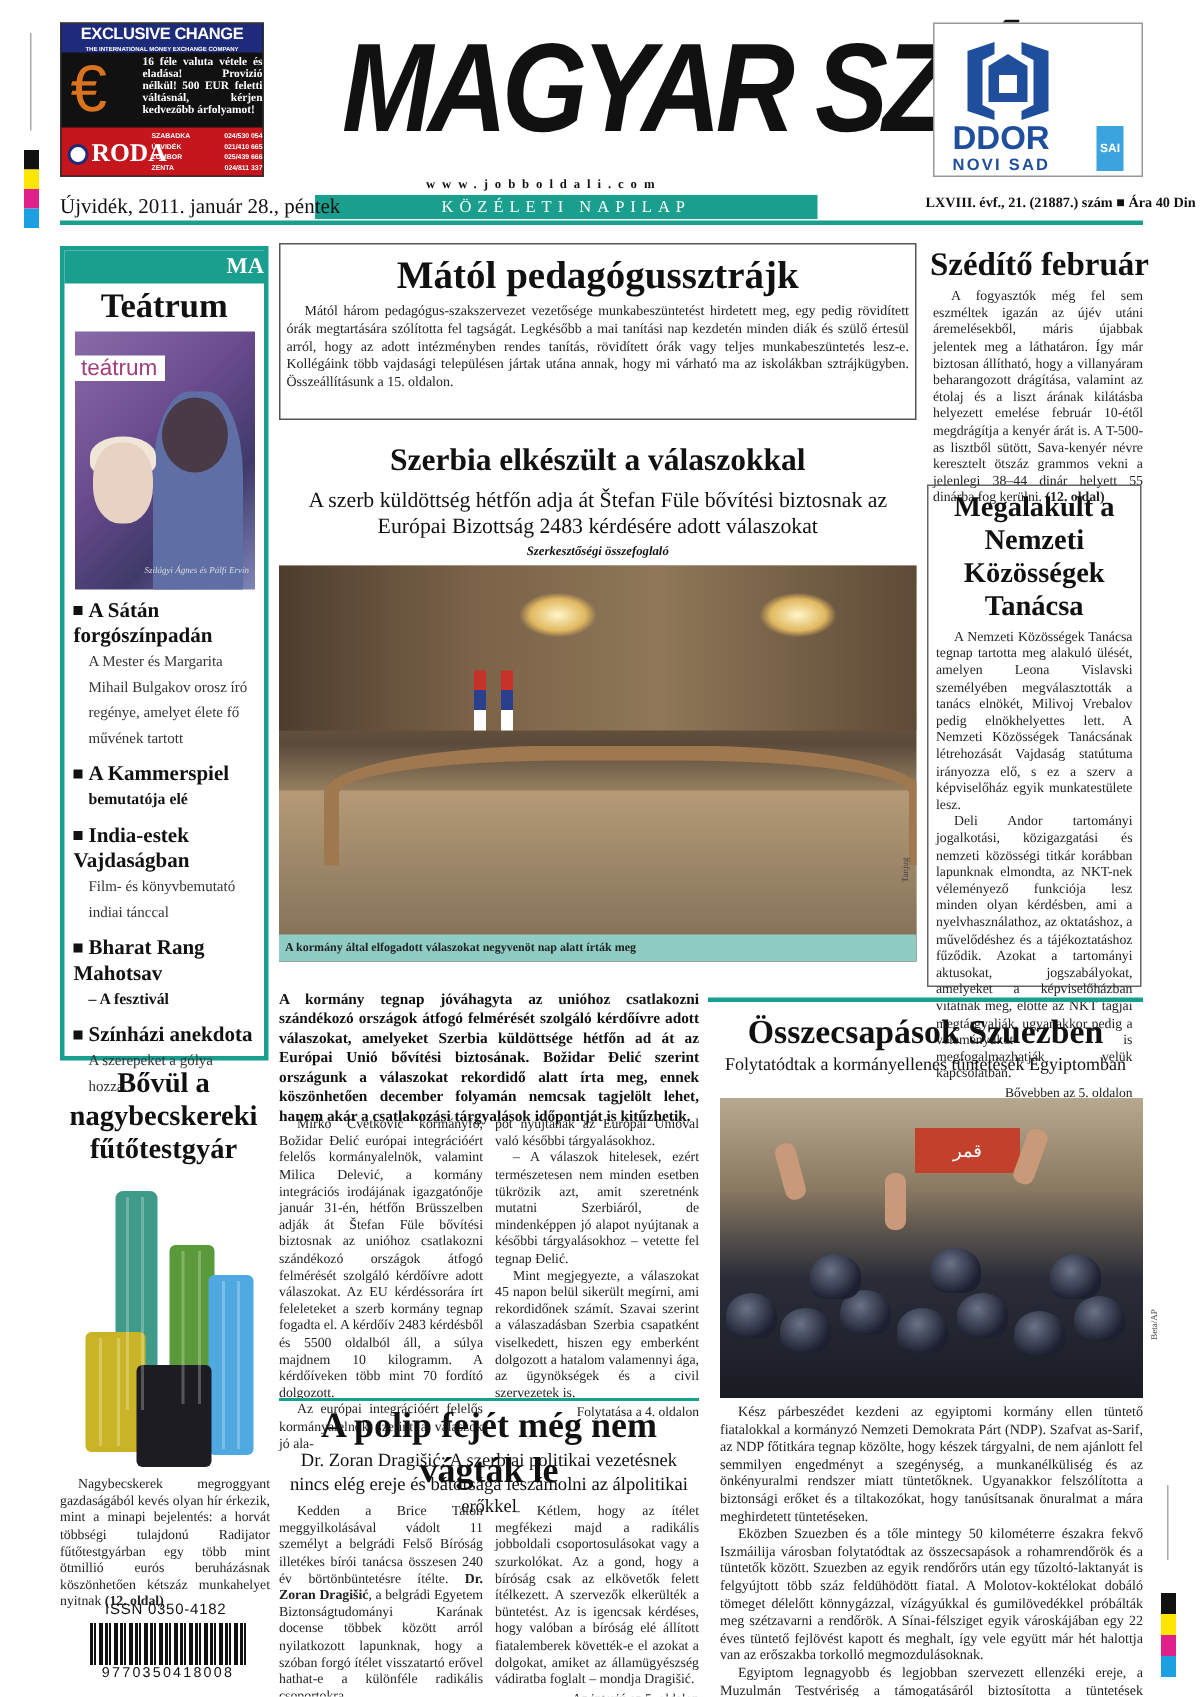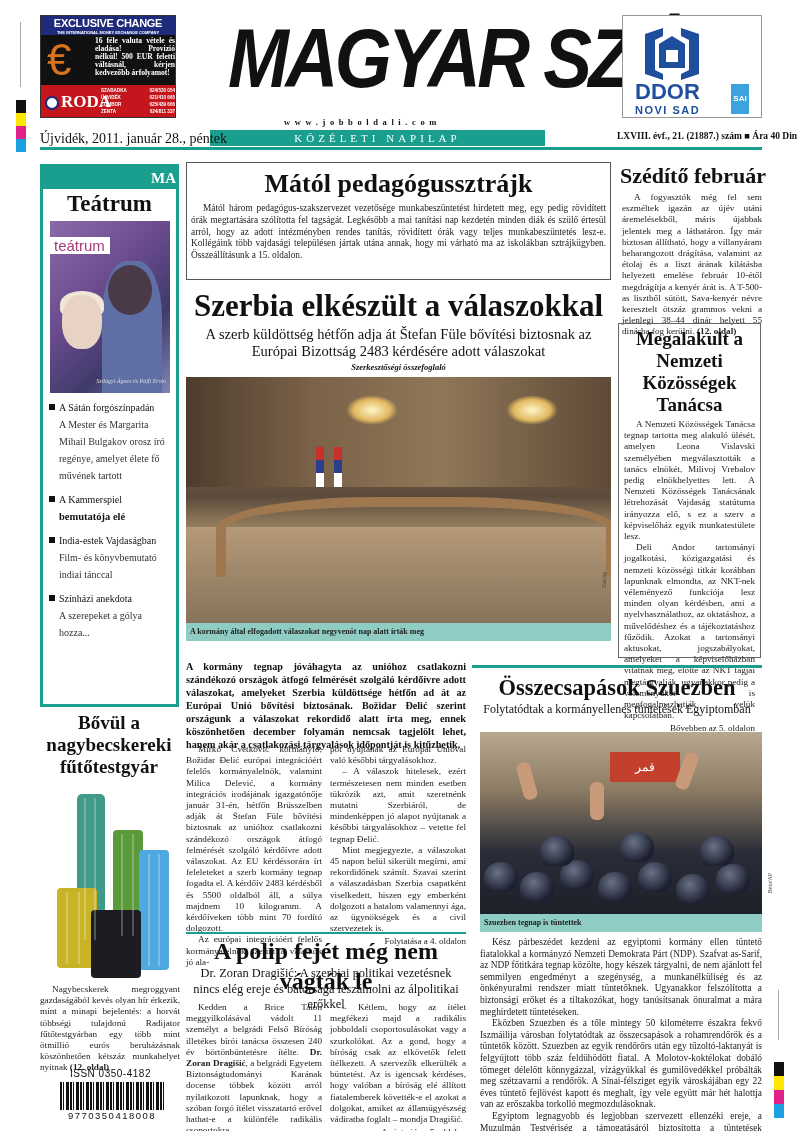--- a/index.html
+++ b/index.html
@@ -41,37 +41,37 @@
   .side-title{text-align:center;font-size:23px;font-weight:bold;margin-top:2px}
   .side-img{margin:4px 0 0 7px;width:120px;height:172px;background:linear-gradient(135deg,#8a6aa8 0%,#6a4b8e 40%,#3f3a6a 70%,#7f86b8 100%);position:relative;overflow:hidden}
   .side-img .tlogo{position:absolute;left:0;top:16px;width:60px;height:17px;background:#fff;color:#a43c7a;font-family:"Liberation Sans",sans-serif;font-size:15px;line-height:17px;padding-left:4px}
   .side-img .face1{position:absolute;left:12px;top:74px;width:40px;height:54px;border-radius:45%;background:#e8d2c3}
   .side-img .hair1{position:absolute;left:10px;top:70px;width:44px;height:26px;border-radius:50% 50% 30% 30%;background:#efe6d8}
   .side-img .man{position:absolute;left:52px;top:40px;width:60px;height:140px;border-radius:40% 40% 0 0;background:#5f6fa6}
   .side-img .manhead{position:absolute;left:58px;top:44px;width:44px;height:50px;border-radius:50%;background:#4a3a48}
   .side-img .cap{position:absolute;right:4px;bottom:8px;color:#ddd;font-size:6px;font-style:italic;text-align:right;line-height:7px}
   .side-list{padding:6px 6px 0 6px}
   .side-item{margin-bottom:7px}
-  .side-item .t{font-size:10px;font-weight:normal;line-height:17px;font-family:"Liberation Serif",serif}
+  .side-item .t{font-size:14px;font-weight:bold;line-height:17px;font-family:"Liberation Serif",serif}
   .side-item .t:before{content:"";display:inline-block;width:6px;height:6px;background:#111;margin-right:4px;vertical-align:1px}
   .side-item .d{font-size:10px;line-height:17px;color:#333;padding-left:10px}
   .side-item .t2{padding-left:10px;font-size:10.5px;font-weight:bold;line-height:17px}
   
   .rad-title{left:36px;top:712px;width:146px;text-align:center;font-size:19px;line-height:22px;font-weight:bold}
   .rad-img{left:55px;top:790px;width:115px;height:190px}
   .rad-text{left:40px;top:984px;width:140px}
   .isbn{left:70px;top:1068px;font-size:10px;font-family:"Liberation Sans",sans-serif;letter-spacing:0.5px}
   .barcode{left:60px;top:1082px;width:104px;height:36px;background:repeating-linear-gradient(90deg,#111 0 2px,#fff 2px 3px,#111 3px 4px,#fff 4px 6px,#111 6px 9px,#fff 9px 10px)}
   .barnum{left:58px;top:1110px;width:108px;background:#fff;font-size:9.5px;font-family:"Liberation Sans",sans-serif;letter-spacing:1.5px;text-align:center}
   
   .strike-box{left:186px;top:162px;width:425px;height:118px;border:1px solid #555}
   .strike-box h1{text-align:center;font-size:26px;line-height:38px;margin-top:2px}
   .strike-box .body-text{padding:0 4px;font-size:9.3px;line-height:11.8px}
   
-  .serbia-h{left:186px;top:288px;width:425px;text-align:center;font-size:31px;line-height:36px}
+  .serbia-h{left:186px;top:288px;width:425px;text-align:center;font-size:21px;line-height:36px}
   .serbia-sub{left:186px;top:326px;width:425px;text-align:center;font-size:14.5px;line-height:17px}
   .serbia-by{left:186px;top:362px;width:425px;text-align:center;font-size:8.5px;font-style:italic;font-weight:bold}
   .photo1{left:186px;top:377px;width:425px;height:264px;background:linear-gradient(#6a5238 0%,#8b6b48 25%,#5a4a3a 45%,#a58d6a 60%,#8e7a5e 80%,#3d4a52 100%);overflow:hidden}
   .photo1 .wall{position:absolute;left:0;top:0;width:100%;height:110px;background:linear-gradient(90deg,#4d3d2e,#7b6248 30%,#8f7758 60%,#5e4a37)}
   .photo1 .table{position:absolute;left:30px;top:120px;width:400px;height:80px;border:10px solid #a07850;border-radius:40% 40% 0 0;border-bottom:none}
   .photo1 .floor{position:absolute;left:0;top:150px;width:100%;height:114px;background:linear-gradient(#b59a78,#7d6c55)}
   .photo1 .chand{position:absolute;top:18px;width:52px;height:30px;border-radius:50%;background:radial-gradient(#fff6c8,#e0b860 50%,transparent 70%)}
   .photo1 .flag{position:absolute;top:70px;width:8px;height:40px;background:linear-gradient(#c8302a 33%,#2a3f8e 33% 66%,#fff 66%)}
   .photo1 .cap{position:absolute;left:0;bottom:0;width:100%;height:18px;background:#8fcdc4;font-size:8px;line-height:18px;padding-left:4px;font-weight:bold;color:#222}
   .photo1 .credit{position:absolute;right:-2px;top:200px;transform:rotate(-90deg);font-size:6px;color:#444}
@@ -185,20 +185,24 @@
       <div class="t">A Sátán forgószínpadán</div>
       <div class="d">A Mester és Margarita Mihail Bulgakov orosz író regénye, amelyet élete fő művének tartott</div>
     </div>
     <div class="side-item">
       <div class="t">A Kammerspiel</div>
       <div class="t2">bemutatója elé</div>
     </div>
     <div class="side-item">
       <div class="t">India-estek Vajdaságban</div>
       <div class="d">Film- és könyvbemutató indiai tánccal</div>
+    </div>
+    <div class="side-item">
+      <div class="t">Bharat Rang Mahotsav</div>
+      <div class="t2">– A fesztivál</div>
     </div>
     <div class="side-item">
       <div class="t">Színházi anekdota</div>
       <div class="d">A szerepeket a gólya hozza...</div>
     </div>
   </div>
 </div>
 
 <h3 class="abs rad-title">Bővül a nagybecskereki fűtőtestgyár</h3>
 <svg class="abs rad-img" viewBox="0 0 115 190">
@@ -294,21 +298,20 @@
   <div class="helm" style="left:4px;top:130px"></div>
   <div class="helm" style="left:40px;top:140px"></div>
   <div class="helm" style="left:80px;top:128px"></div>
   <div class="helm" style="left:118px;top:140px"></div>
   <div class="helm" style="left:158px;top:130px"></div>
   <div class="helm" style="left:196px;top:142px"></div>
   <div class="helm" style="left:236px;top:132px"></div>
   <div class="helm" style="left:60px;top:104px"></div>
   <div class="helm" style="left:140px;top:100px"></div>
   <div class="helm" style="left:220px;top:104px"></div>
-  <div class="cap">Szuezben tegnap is tüntettek</div>
 </div>
 <div class="abs photo2-credit">Beta/AP</div>
 <div class="abs suez-text body-text">
   <p>Kész párbeszédet kezdeni az egyiptomi kormány ellen tüntető fiatalokkal a kormányzó Nemzeti Demokrata Párt (NDP). Szafvat as-Sarif, az NDP főtitkára tegnap közölte, hogy készek tárgyalni, de nem ajánlott fel semmilyen engedményt a szegénység, a munkanélküliség és az önkényuralmi rendszer miatt tüntetőknek. Ugyanakkor felszólította a biztonsági erőket és a tiltakozókat, hogy tanúsítsanak önuralmat a mára meghirdetett tüntetéseken.</p>
   <p>Eközben Szuezben és a tőle mintegy 50 kilométerre északra fekvő Iszmáilija városban folytatódtak az összecsapások a rohamrendőrök és a tüntetők között. Szuezben az egyik rendőrőrs után egy tűzoltó-laktanyát is felgyújtott több száz feldühödött fiatal. A Molotov-koktélokat dobáló tömeget délelőtt könnygázzal, vízágyúkkal és gumilövedékkel próbálták meg szétzavarni a rendőrök. A Sínai-félsziget egyik városkájában egy 22 éves tüntető fejlövést kapott és meghalt, így vele együtt már hét halottja van az erőszakba torkolló megmozdulásoknak.</p>
   <p>Egyiptom legnagyobb és legjobban szervezett ellenzéki ereje, a Muzulmán Testvériség a támogatásáról biztosította a tüntetések résztvevőit, ami azt jelentheti, hogy csatlakozhat a mai tömegtüntetésekhez.</p>
 
 </div>
 
 </body></html>

